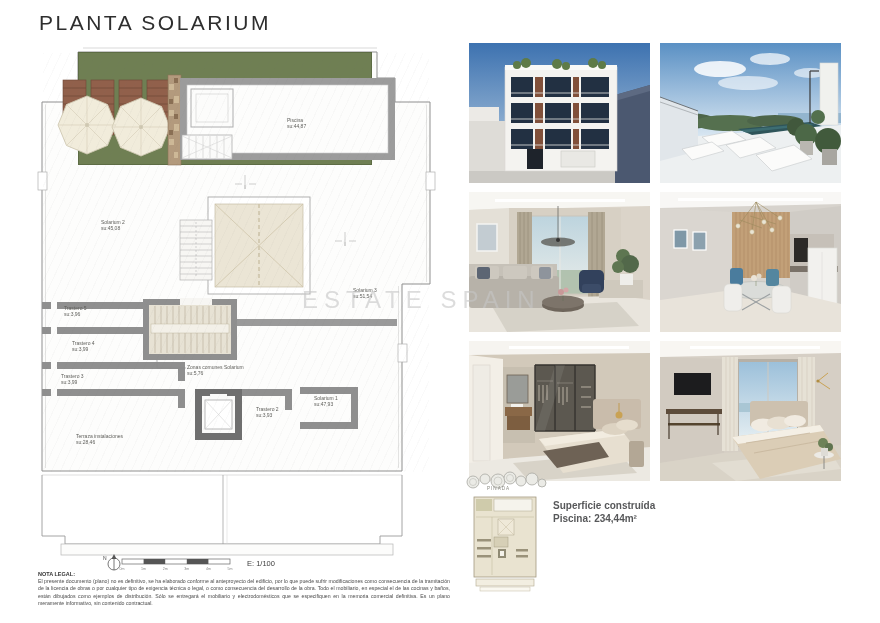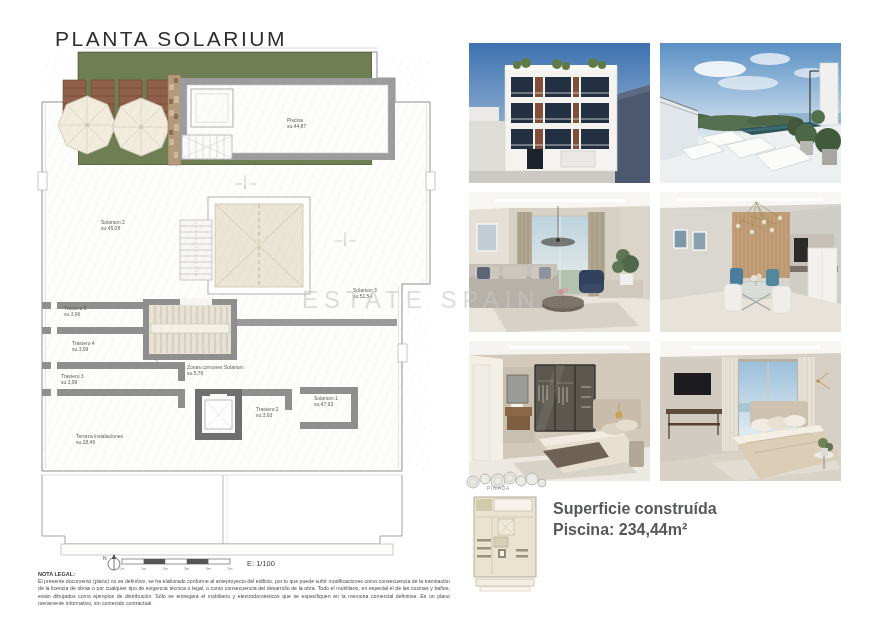--- a/index.html
+++ b/index.html
@@ -1,34 +1,34 @@
 <!DOCTYPE html>
 <html><head>
 <meta charset="utf-8">
 <style>
   html,body{margin:0;padding:0;background:#fff;}
   .canvas{position:relative;width:880px;height:623px;background:#fff;overflow:hidden;
           font-family:"Liberation Sans",sans-serif;color:#333;}
-  .title{position:absolute;left:39px;top:11px;margin:16px;font-size:21px;font-weight:400;
+  .title{position:absolute;left:39px;top:11px;margin:0;font-size:21px;font-weight:400;
          letter-spacing:2.5px;color:#2e2e2e;}
   .plan{position:absolute;left:35px;top:44px;width:420px;height:530px;}
   .plan::after{content:"";position:absolute;left:8px;top:9px;right:26px;bottom:102px;
          background:repeating-linear-gradient(115deg,rgba(110,110,110,0.035) 0 1px,transparent 1px 8px);
          pointer-events:none;}
   .plansvg{position:absolute;left:0;top:0;}
   .rl{position:absolute;font-size:5px;line-height:1.25;color:#5f5f5b;white-space:nowrap;z-index:3;}
   .photos{position:absolute;left:469px;top:43px;display:grid;grid-template-columns:181px 181px;
           grid-auto-rows:140px;column-gap:10px;row-gap:9px;}
   .photos figure{margin:0;width:181px;height:140px;overflow:hidden;}
   .watermark{position:absolute;left:302px;top:286px;font-size:24px;letter-spacing:6px;
           color:#c6c6c6;opacity:0.6;white-space:nowrap;z-index:5;pointer-events:none;font-weight:400;}
   .trees{position:absolute;left:465px;top:469px;}
   .pinada{position:absolute;left:487px;top:486px;font-size:4.6px;letter-spacing:1px;color:#88887f;}
   .miniplan{position:absolute;left:472px;top:493px;}
-  .summary{position:absolute;left:553px;top:499px;font-size:16px;font-weight:bold;
+  .summary{position:absolute;left:553px;top:499px;font-size:10px;font-weight:bold;
            color:#57585a;line-height:1.3;}
   .legal{position:absolute;left:38px;top:571px;width:412px;color:#4b4b4b;}
   .legal .lh{font-size:5.5px;font-weight:bold;color:#343434;margin-bottom:1px;}
   .legal .lb{font-size:5.2px;line-height:1.42;text-align:justify;}
   text{font-family:"Liberation Sans",sans-serif;}
 </style>
 </head>
 <body>
 
 <div class="canvas">

